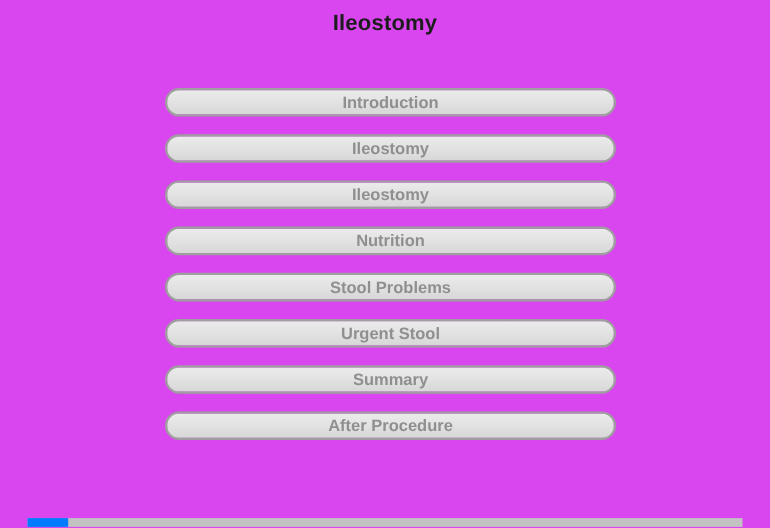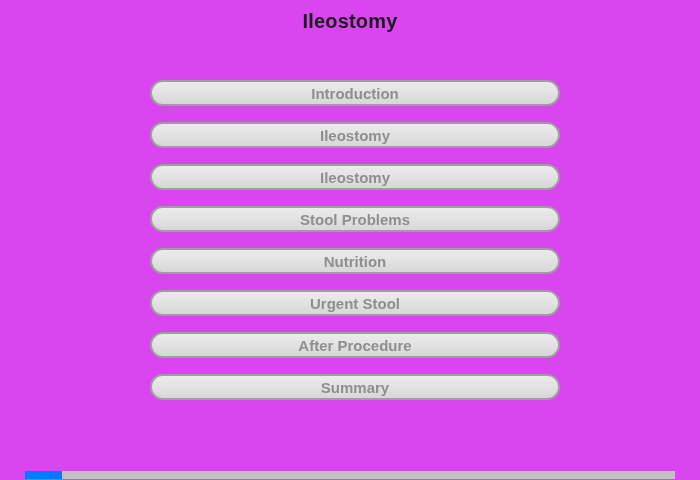--- a/index.html
+++ b/index.html
@@ -86,33 +86,33 @@
       <button class="menu-btn">
     <span class="label">Introduction</span>
   </button>
       <button class="menu-btn">
     <span class="label">Ileostomy</span>
   </button>
       <button class="menu-btn">
     <span class="label">Ileostomy</span>
   </button>
       <button class="menu-btn">
-    <span class="label">Stool Problems</span>
+    <span class="label">Nutrition</span>
   </button>
       <button class="menu-btn">
-    <span class="label">Nutrition</span>
+    <span class="label">Stool Problems</span>
   </button>
       <button class="menu-btn">
     <span class="label">Urgent Stool</span>
   </button>
       <button class="menu-btn">
-    <span class="label">After Procedure</span>
+    <span class="label">Summary</span>
   </button>
       <button class="menu-btn">
-    <span class="label">Summary</span>
+    <span class="label">After Procedure</span>
   </button>
     </div>
 
   <div class="progress-track">
     <div class="progress-fill" style="width: 5.7%;"></div>
   </div>
 
 </div>
 
 </body></html>

